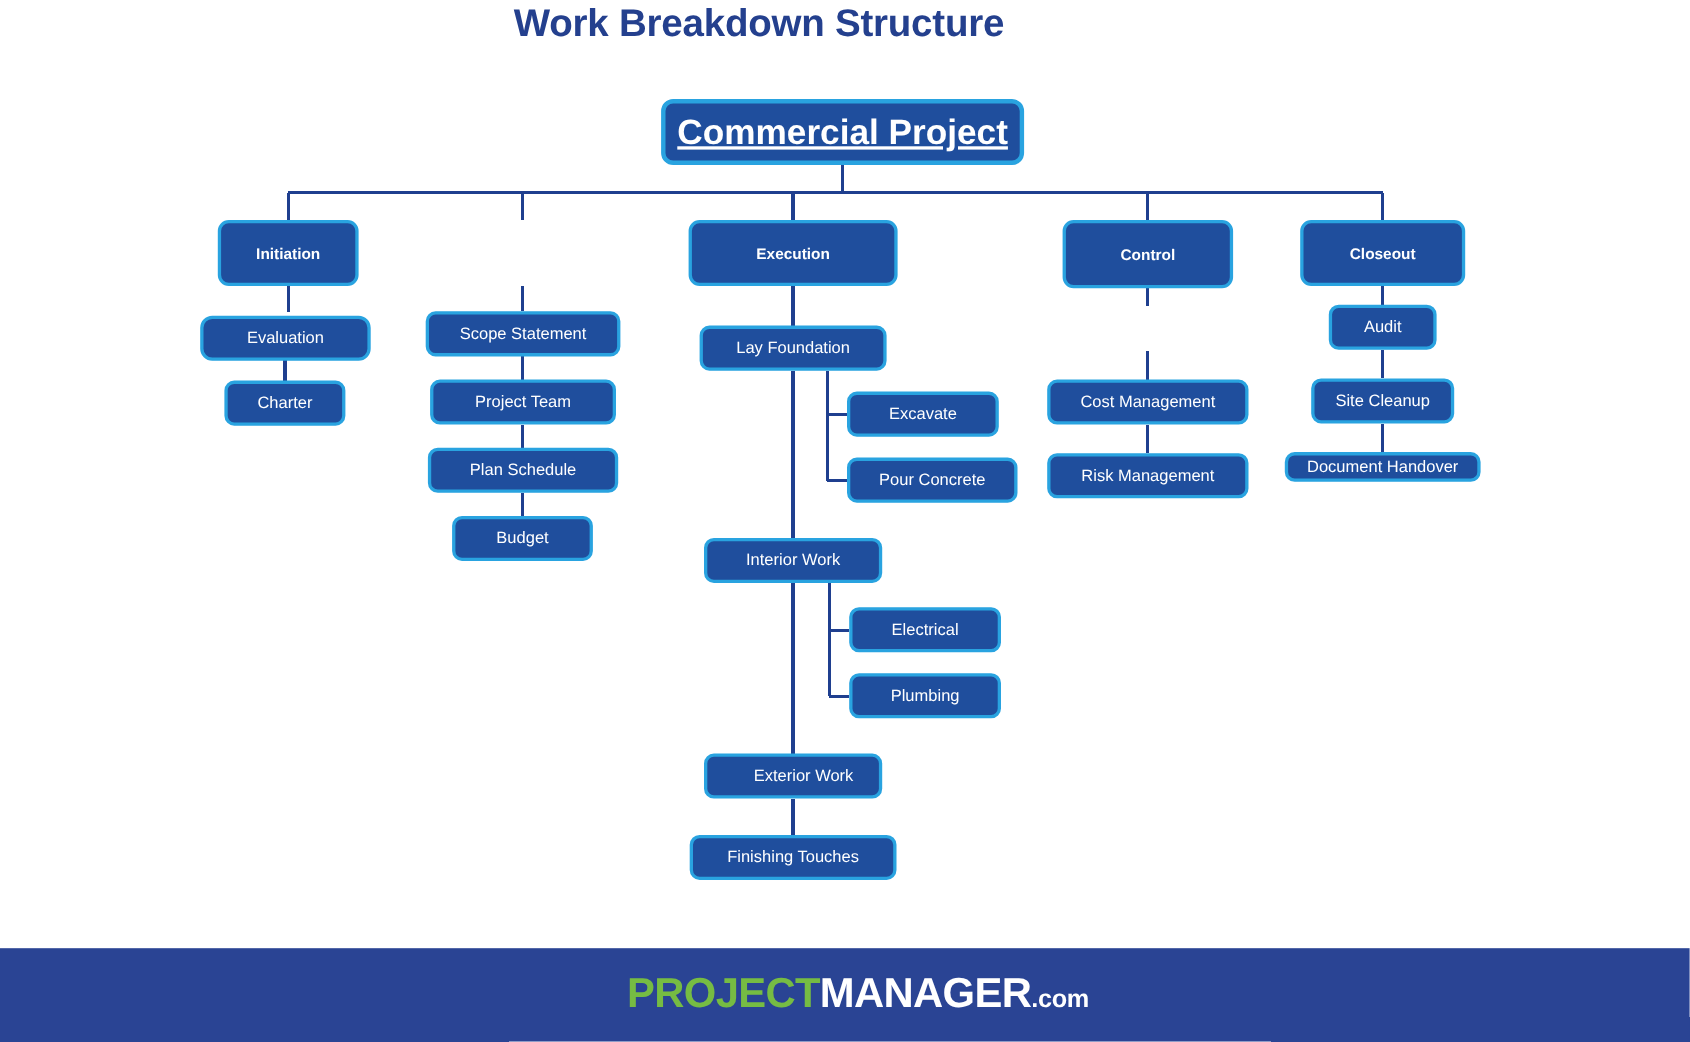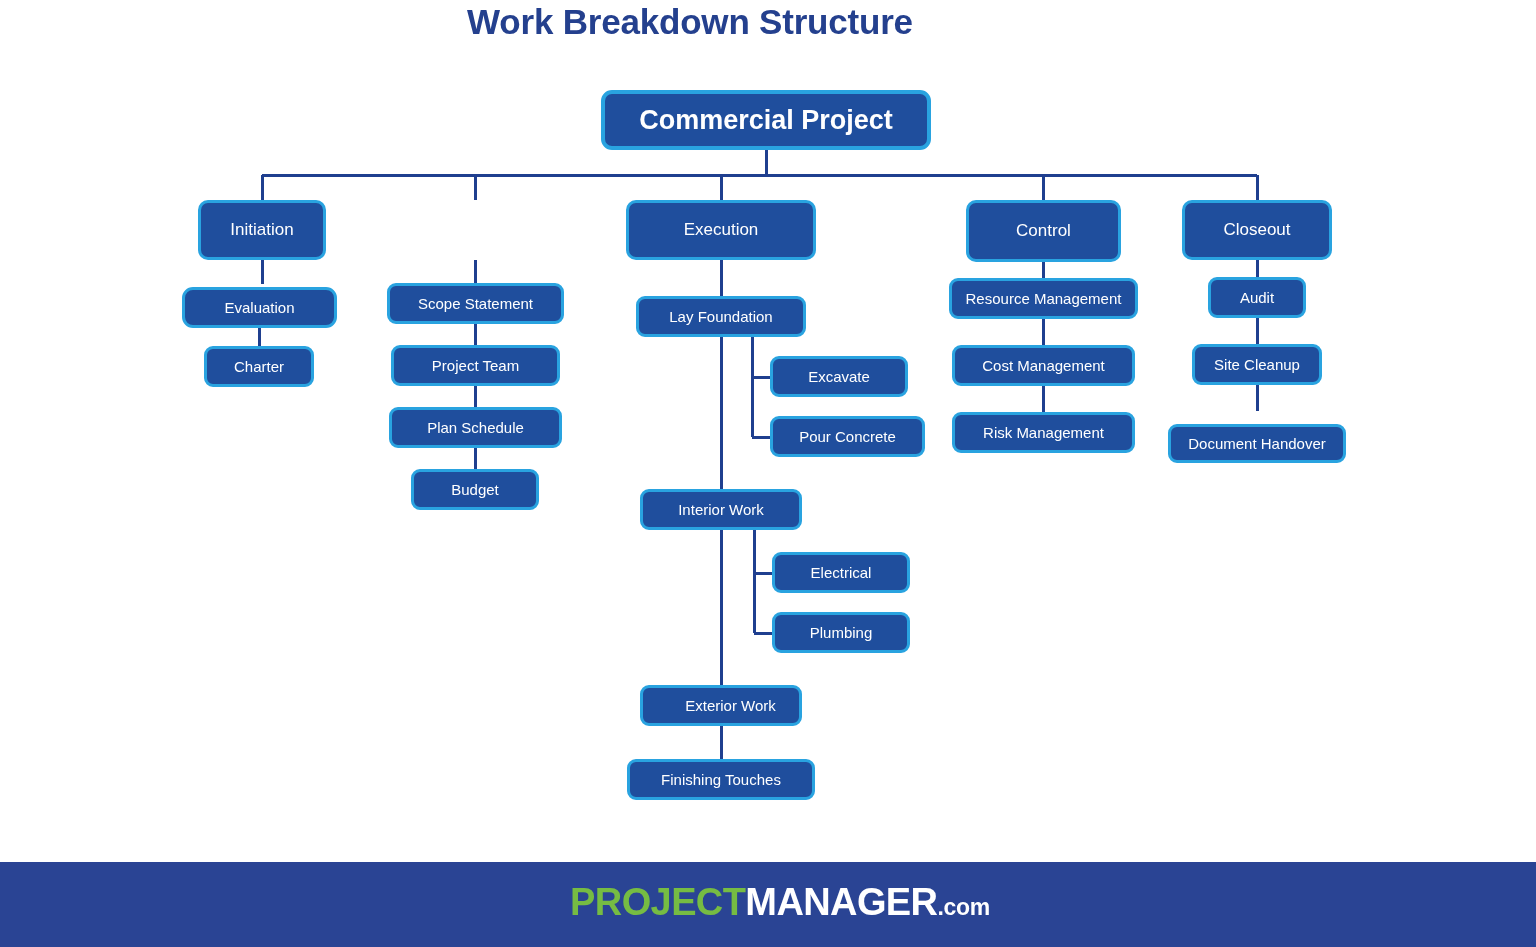--- a/index.html
+++ b/index.html
@@ -54,28 +54,29 @@
     border-radius: 9px;
     color: #ffffff;
     display: flex;
     align-items: center;
     justify-content: center;
     text-align: center;
     white-space: nowrap;
     z-index: 5;
   }
   .node.root {
-    font-size: 27px;
+    font-size: 32px;
     font-weight: bold;
     border-radius: 11px;
     border-width: 4px;
+    text-decoration: underline;
   }
   .node.lvl1 {
-    font-size: 17px;
-    font-weight: normal;
+    font-size: 14px;
+    font-weight: bold;
     border-radius: 10px;
   }
   .node.lvl2, .node.lvl3 {
     font-size: 15px;
     font-weight: normal;
   }
 
   #footer {
     position: absolute;
     left: 0;
@@ -164,25 +165,24 @@
   <div class="node lvl2" style="left:636px;top:296px;width:170px;height:41px;">Lay Foundation</div>
   <div class="node lvl3" style="left:770px;top:356px;width:138px;height:41px;">Excavate</div>
   <div class="node lvl3" style="left:770px;top:416px;width:155px;height:41px;">Pour Concrete</div>
   <div class="node lvl2" style="left:640px;top:489px;width:162px;height:41px;">Interior Work</div>
   <div class="node lvl3" style="left:772px;top:552px;width:138px;height:41px;">Electrical</div>
   <div class="node lvl3" style="left:772px;top:612px;width:138px;height:41px;">Plumbing</div>
   <div class="node lvl2" style="left:640px;top:685px;width:162px;height:41px;padding-left:19px;">Exterior Work</div>
   <div class="node lvl2" style="left:627px;top:759px;width:188px;height:41px;">Finishing Touches</div>
 
   <div class="node lvl1" style="left:966px;top:200px;width:155px;height:62px;">Control</div>
-  <div class="node lvl2" style="left:949px;top:278px;width:189px;height:41px;">Resource Management</div>
   <div class="node lvl2" style="left:952px;top:345px;width:183px;height:41px;">Cost Management</div>
   <div class="node lvl2" style="left:952px;top:412px;width:183px;height:41px;">Risk Management</div>
 
   <div class="node lvl1" style="left:1182px;top:200px;width:150px;height:60px;">Closeout</div>
   <div class="node lvl2" style="left:1208px;top:277px;width:98px;height:41px;">Audit</div>
   <div class="node lvl2" style="left:1192px;top:344px;width:130px;height:41px;">Site Cleanup</div>
-  <div class="node lvl2" style="left:1168px;top:411px;width:178px;height:39px;margin-top:13px;">Document Handover</div>
+  <div class="node lvl2" style="left:1168px;top:411px;width:178px;height:27px;">Document Handover</div>
 </div>
 
 <div id="footer">
   <div id="logo"><span class="g">PROJECT</span><span class="w">MANAGER</span><span class="dotcom">.com</span></div>
 </div>
 
 </body></html>

